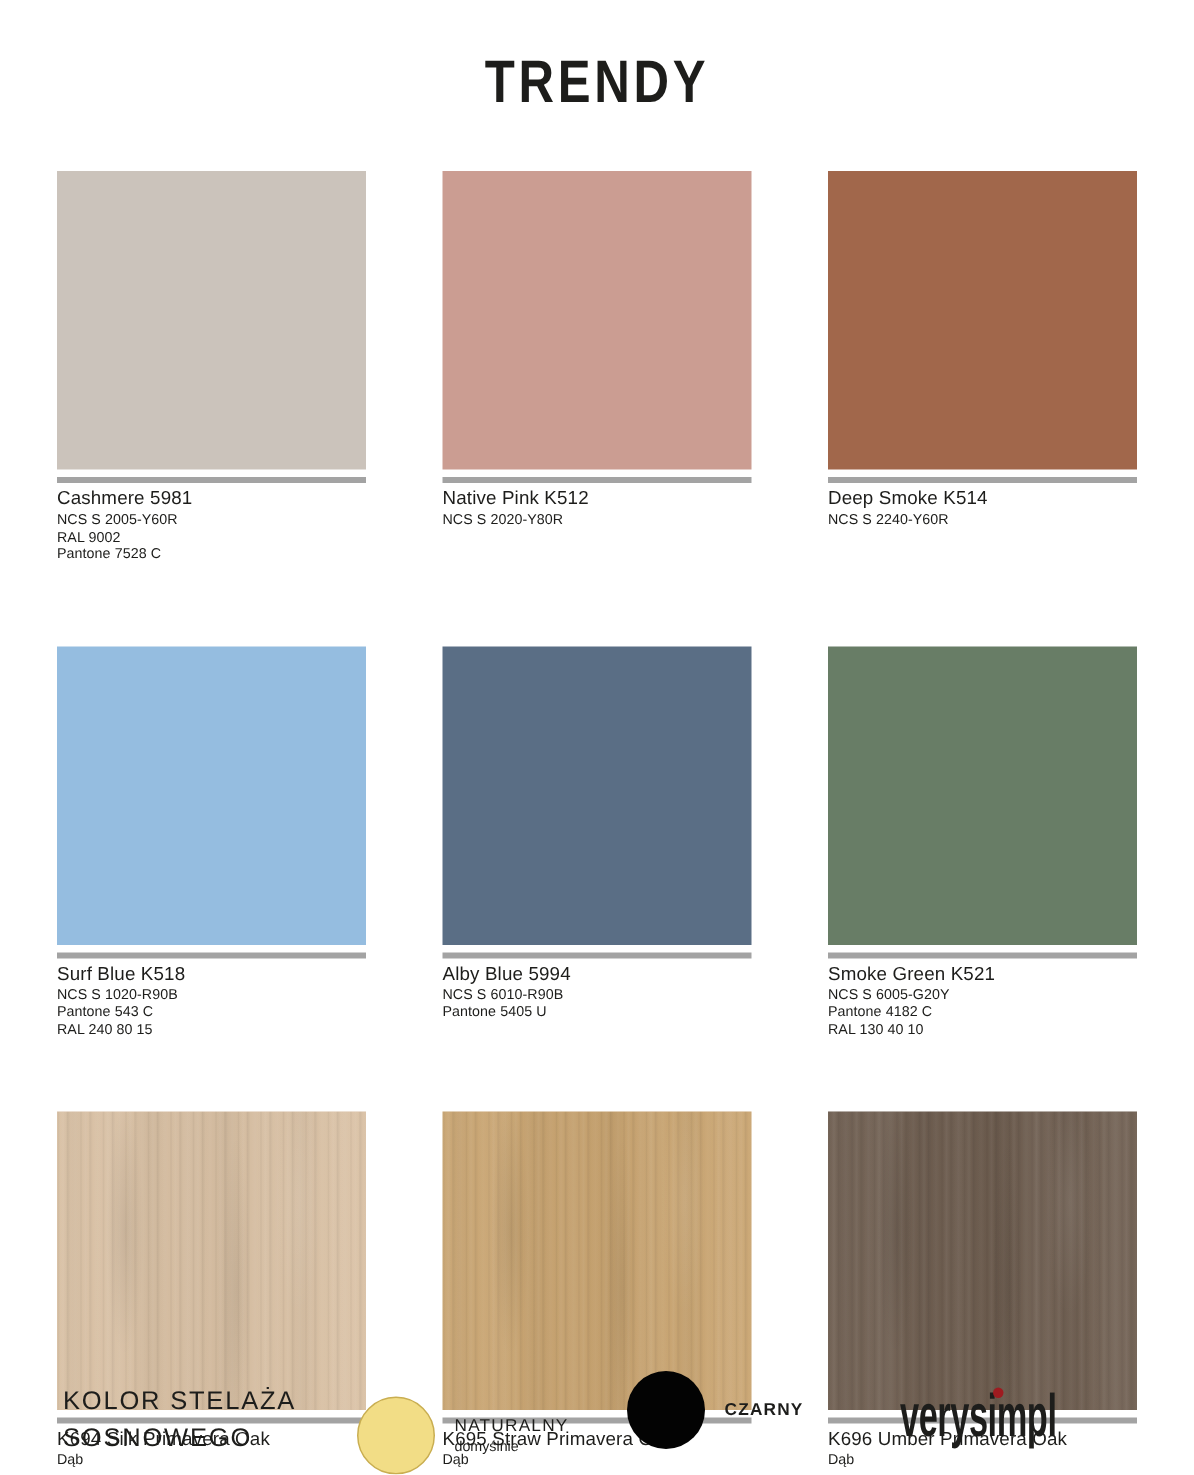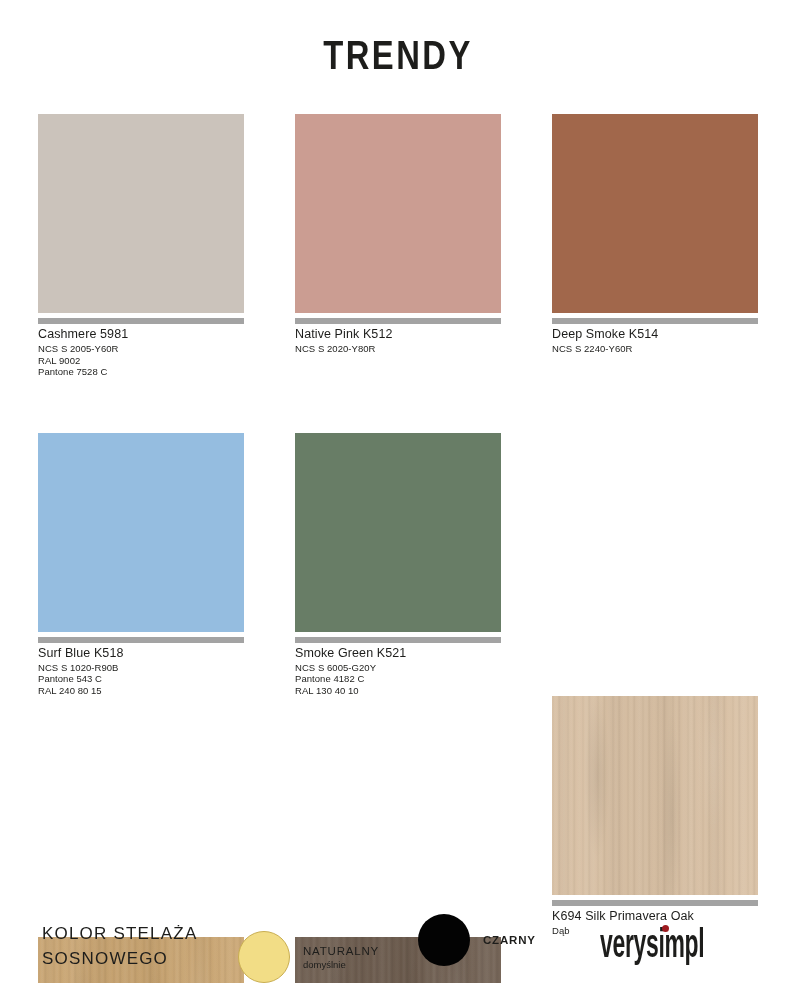--- a/index.html
+++ b/index.html
@@ -47,21 +47,21 @@
   .row-2 .chip { height: 199px; }
   .row-3 .chip { height: 199px; }
 
   .chip {
     width: 206px;
     display: block;
     position: relative;
   }
 
   .chip-label {
-    border-top: 6px solid #a3a3a3;
+    border-top: 4px solid #a3a3a3;
     padding-top: 3px;
     margin-top: 5px;
   }
 
   .chip-name {
     font-size: 12.5px;
     line-height: 15px;
     color: #1d1d1b;
     letter-spacing: 0.1px;
   }
@@ -252,20 +252,30 @@
     <div class="chip-label">
       <div class="chip-name">Surf Blue K518</div>
       <div class="chip-codes">
         <div class="chip-code">NCS S 1020-R90B</div>
         <div class="chip-code">Pantone 543 C</div>
         <div class="chip-code">RAL 240 80 15</div>
       </div>
     </div>
   </div>
 
+  <div class="cell row-2">
+    <div class="chip" style="background-color: rgb(90, 110, 133);"></div>
+    <div class="chip-label">
+      <div class="chip-name">Alby Blue 5994</div>
+      <div class="chip-codes">
+        <div class="chip-code">NCS S 6010-R90B</div>
+        <div class="chip-code">Pantone 5405 U</div>
+      </div>
+    </div>
+  </div>
 
   <div class="cell row-2">
     <div class="chip" style="background-color: rgb(104, 125, 102);"></div>
     <div class="chip-label">
       <div class="chip-name">Smoke Green K521</div>
       <div class="chip-codes">
         <div class="chip-code">NCS S 6005-G20Y</div>
         <div class="chip-code">Pantone 4182 C</div>
         <div class="chip-code">RAL 130 40 10</div>
       </div>

